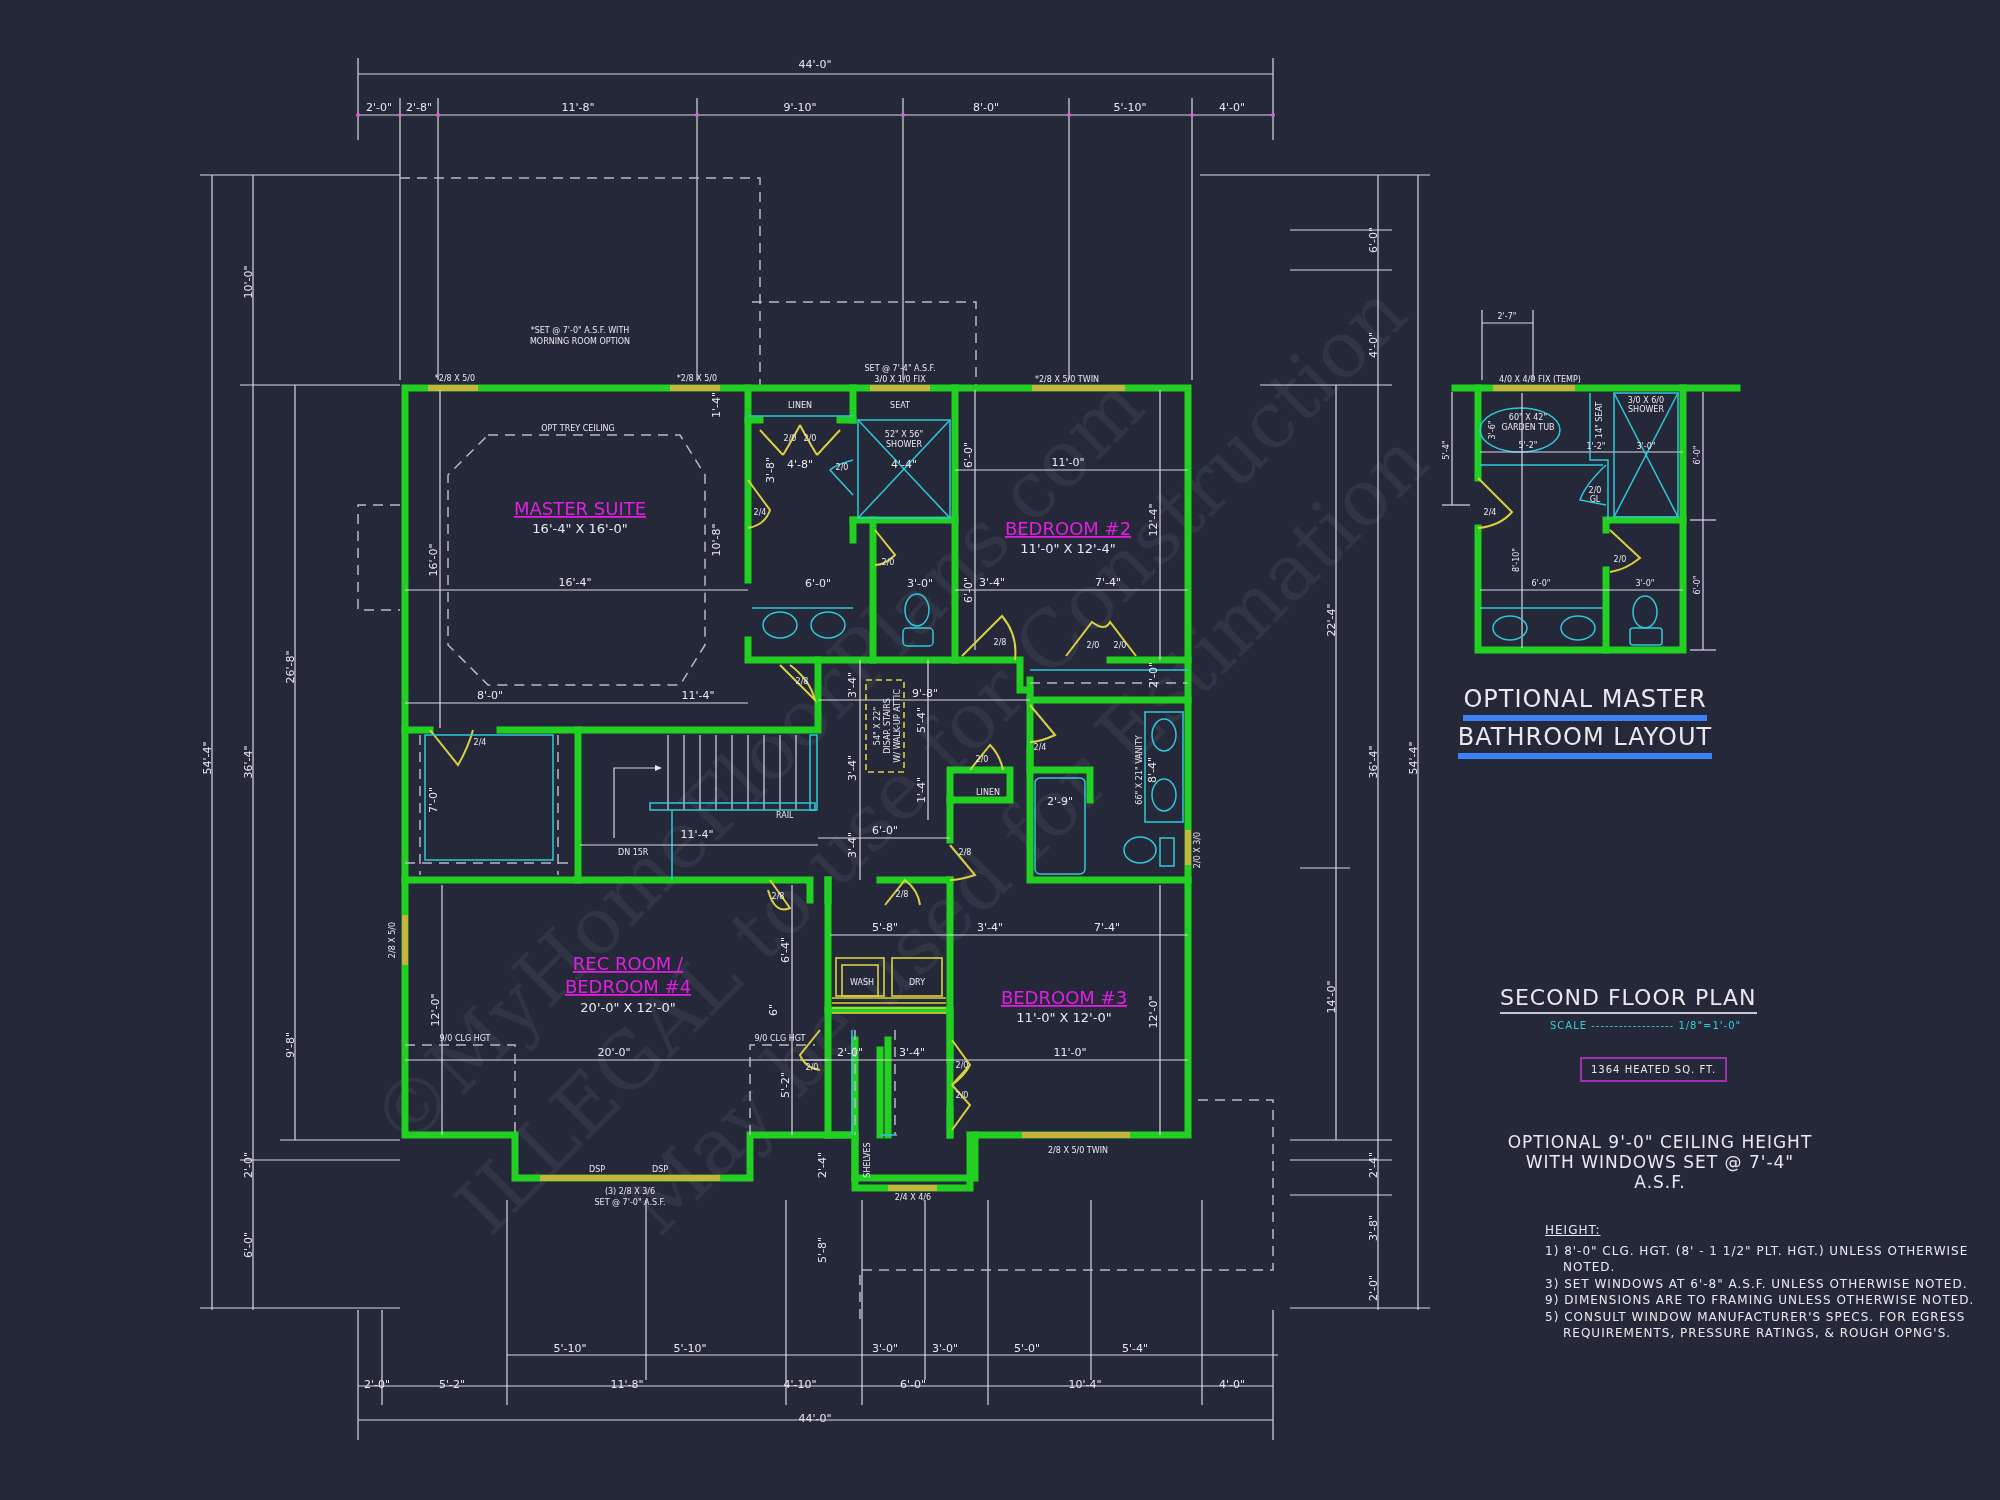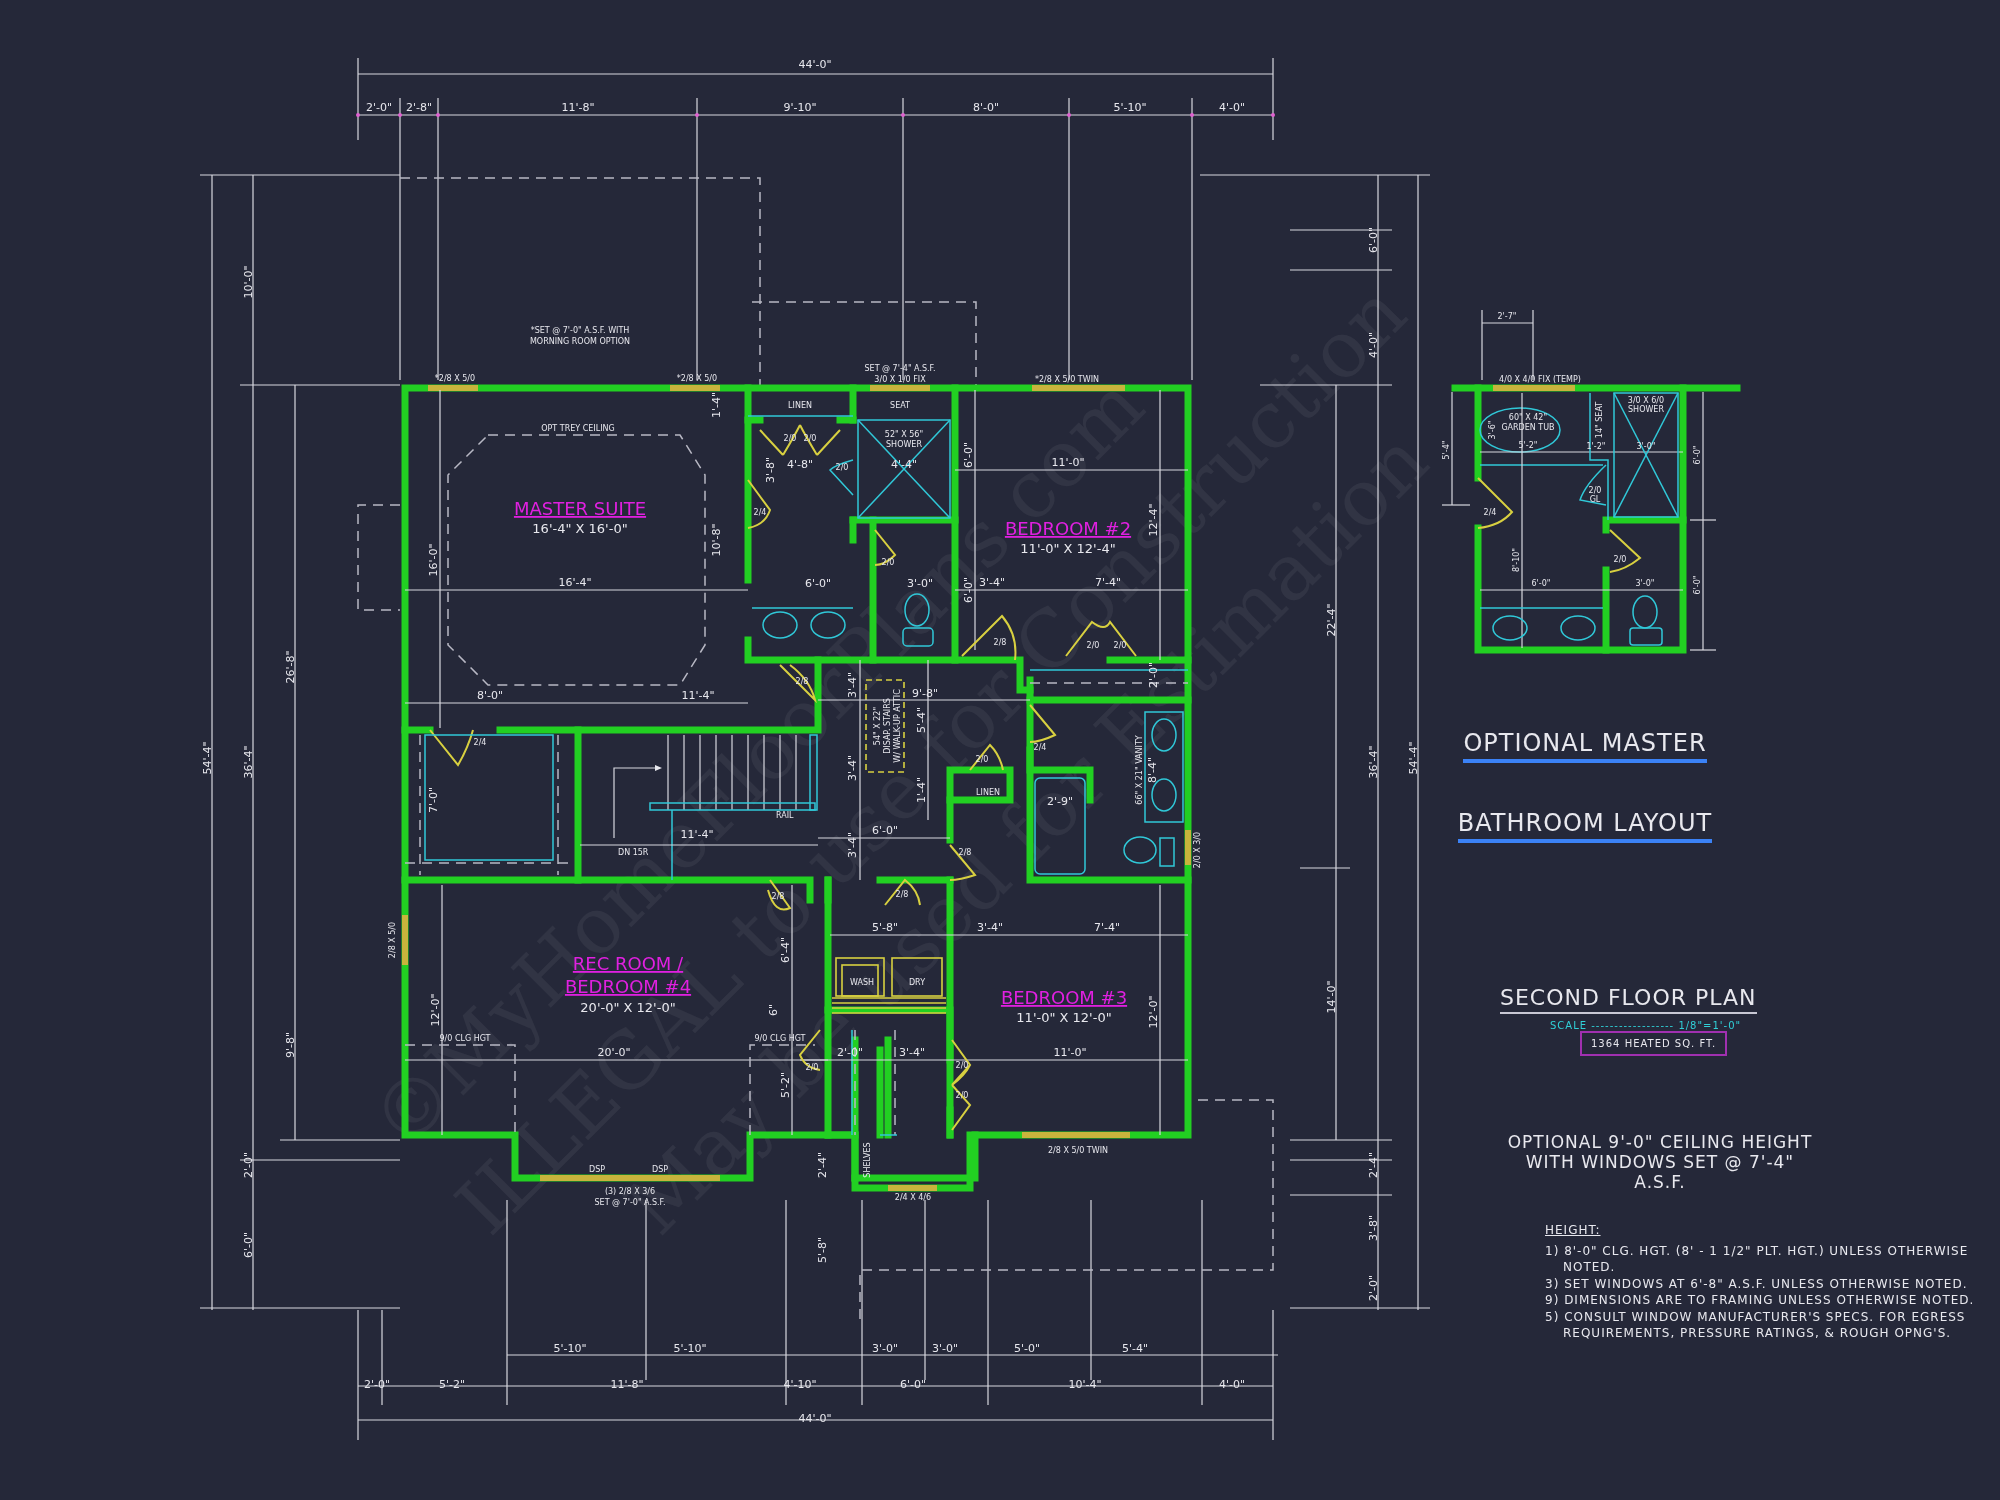--- a/index.html
+++ b/index.html
@@ -13,24 +13,24 @@
   .win{stroke:#c8b43c;stroke-width:6;fill:none;}
   .door{stroke:#d8d040;stroke-width:2;fill:none;}
   .fix{stroke:#30c8d8;stroke-width:1.5;fill:none;}
   .dim{stroke:#d8d8e0;stroke-width:1.2;fill:none;}
   .tick{fill:#e060d0;}
   .dash{stroke:#b8b8c4;stroke-width:1.5;fill:none;stroke-dasharray:10 7;}
   .ylw{stroke:#d8d040;stroke-width:1.6;fill:none;}
   .wm{fill:rgba(255,255,255,0.06);font-family:"DejaVu Serif",serif;font-size:78px;}
   .title{position:absolute;color:#e8e8ee;font-family:"DejaVu Sans",sans-serif;letter-spacing:1px;}
   #opt-bath-title{left:1450px;top:683px;font-size:24px;line-height:32px;text-align:center;width:270px;}
-  #opt-bath-title span{border-bottom:4px solid #3b82f6;display:inline-block;margin-top:44px;}
+  #opt-bath-title span{border-bottom:6px solid #3b82f6;display:inline-block;}
   #floor-title{left:1500px;top:985px;font-size:22px;border-bottom:2px solid #c8c8d4;padding-bottom:2px;}
   #scale-line{left:1550px;top:1020px;font-size:10px;color:#30d0d8;}
-  #sqft{left:1580px;top:1031px;font-size:10px;border:2px solid #a030b0;padding:5px 9px;}
+  #sqft{left:1580px;top:1057px;font-size:10px;border:2px solid #a030b0;padding:5px 9px;}
   #opt-ceiling{left:1500px;top:1132px;font-size:17px;text-align:center;width:320px;line-height:20px;}
   #notes{left:1545px;top:1222px;font-size:12px;line-height:16.5px;}
   #notes .hd{text-decoration:underline;margin-bottom:4px;}
   #notes .it{padding-left:18px;text-indent:-18px;}
 </style>
 </head>
 <body>
 
 <svg id="plan" viewBox="0 0 2000 1500" xmlns="http://www.w3.org/2000/svg">
 

